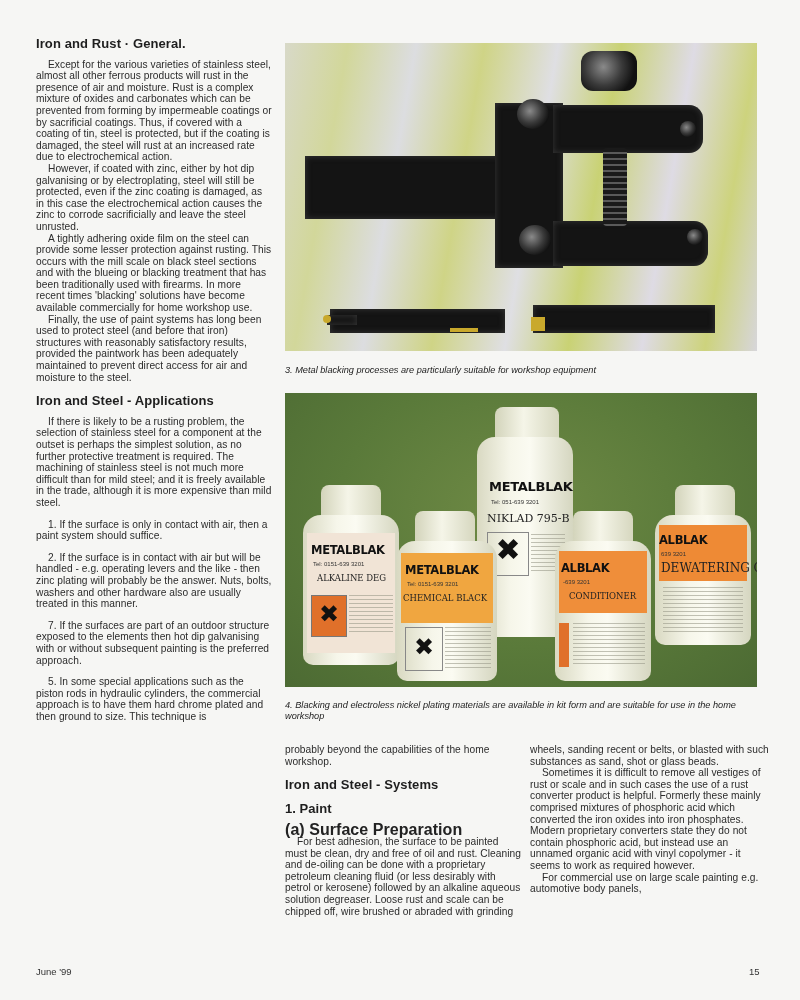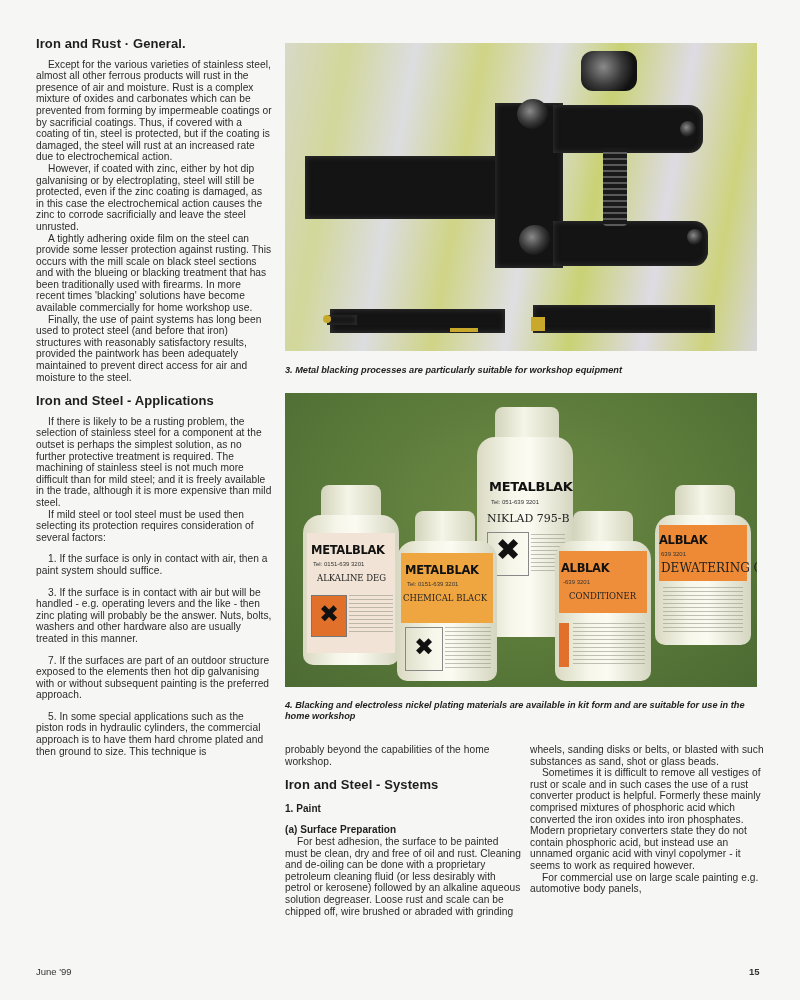--- a/index.html
+++ b/index.html
@@ -10,34 +10,34 @@
     color: #2b2b2b;
   }
   .col { position: absolute; font-size: 10.2px; line-height: 11.6px; letter-spacing: 0.05px; }
   .col p { margin: 0; text-indent: 12px; }
   .col p.noindent { text-indent: 0; }
   .col p.gap { margin-top: 10px; }
   h2.section {
     font-size: 13px; font-weight: bold; margin: 0 0 9px 0; color: #1e1e1e;
     letter-spacing: 0.1px;
   }
-  h3.sub { font-size: 10px; font-weight: bold; margin: 12px 0 10px 0; color: #1e1e1e; }
-  h4.minor { font-size: 10px; font-weight: bold; margin: 0; color: #222; }
+  h3.sub { font-size: 13px; font-weight: bold; margin: 12px 0 10px 0; color: #1e1e1e; }
+  h4.minor { font-size: 16px; font-weight: bold; margin: 0; color: #222; }
   #col1 { left: 36px; top: 38px; width: 236px; }
   #col2 { left: 285px; top: 744px; width: 236px; }
   #col3 { left: 530px; top: 744px; width: 240px; }
 
   .figure {
     position: absolute; overflow: hidden;
   }
   #photo1 { left: 285px; top: 43px; width: 472px; height: 308px; background: linear-gradient(100deg,#d8d9c8 0%,#d2d79a 12%,#dcdde0 25%,#cfd486 38%,#dfdfe3 52%,#c9d274 64%,#dedbe4 78%,#cdd37d 90%,#d7d6da 100%); }
   #photo2 { left: 285px; top: 393px; width: 472px; height: 294px; background: radial-gradient(ellipse at 50% 40%, #6f8a45 0%, #5a7a3a 55%, #4c6a33 100%); }
 
   .caption {
-    position: absolute; font-size: 9.2px; line-height: 11px; font-style: italic; font-weight: bold;
+    position: absolute; font-size: 9.2px; line-height: 11px; font-style: italic; font-weight: normal;
     color: #222;
   }
   #cap1 { left: 285px; top: 365px; width: 470px; }
   #cap2 { left: 285px; top: 700px; width: 470px; }
 
   
   .blk { position: absolute; background: #141414; box-shadow: inset 0 0 6px rgba(80,80,80,0.6); }
   .bolt { position: absolute; border-radius: 50%; background: radial-gradient(circle at 40% 40%, #8a8a8a 0%, #3a3a3a 45%, #111 75%); }
   .spring { position: absolute; background: repeating-linear-gradient(180deg, #1a1a1a 0 4px, #5a5a5a 4px 6px); border-radius: 4px; }
   .insert { position: absolute; background: #c9a92c; }
@@ -47,36 +47,35 @@
   .cap { position: absolute; border-radius: 8px 8px 4px 4px; background: linear-gradient(90deg,#d3d4bb 0%,#f5f5e8 45%,#d6d7bf 100%); }
   .label { position: absolute; overflow: hidden; }
   .brand { position: absolute; font-family: "DejaVu Sans", sans-serif; font-weight: bold; color: #111; letter-spacing: -0.3px; white-space: nowrap; }
   .tel { position: absolute; font-size: 6px; color: #333; white-space: nowrap; }
   .prod { position: absolute; font-family: "DejaVu Serif", serif; color: #222; white-space: nowrap; }
   .hazard { position: absolute; font-weight: bold; color: #111; text-align: center; }
   .hazbox { position: absolute; }
   .textlines { position: absolute; background: repeating-linear-gradient(180deg, #9a9a8a 0 1px, transparent 1px 4px); opacity: 0.6; }
 
   #footer-date { position: absolute; left: 36px; top: 966px; font-size: 9.5px; color: #333; }
-  #footer-page { position: absolute; left: 749px; top: 966px; font-size: 9.5px; font-weight: bold; color: #333; }
+  #footer-page { position: absolute; left: 749px; top: 966px; font-size: 9.5px; font-weight: normal; color: #333; }
 </style>
 </head>
 <body>
 
 <div id="col1" class="col">
   <h2 class="section">Iron and Rust · General.</h2>
   <p>Except for the various varieties of stainless steel, almost all other ferrous products will rust in the presence of air and moisture. Rust is a complex mixture of oxides and carbonates which can be prevented from forming by impermeable coatings or by sacrificial coatings. Thus, if covered with a coating of tin, steel is protected, but if the coating is damaged, the steel will rust at an increased rate due to electrochemical action.</p>
   <p>However, if coated with zinc, either by hot dip galvanising or by electroplating, steel will still be protected, even if the zinc coating is damaged, as in this case the electrochemical action causes the zinc to corrode sacrificially and leave the steel unrusted.</p>
   <p>A tightly adhering oxide film on the steel can provide some lesser protection against rusting. This occurs with the mill scale on black steel sections and with the blueing or blacking treatment that has been traditionally used with firearms. In more recent times 'blacking' solutions have become available commercially for home workshop use.</p>
   <p>Finally, the use of paint systems has long been used to protect steel (and before that iron) structures with reasonably satisfactory results, provided the paintwork has been adequately maintained to prevent direct access for air and moisture to the steel.</p>
   <h2 class="section" style="margin-top:12px">Iron and Steel - Applications</h2>
   <p>If there is likely to be a rusting problem, the selection of stainless steel for a component at the outset is perhaps the simplest solution, as no further protective treatment is required. The machining of stainless steel is not much more difficult than for mild steel; and it is freely available in the trade, although it is more expensive than mild steel.</p>
-  <p>If mild steel or tool steel must be used then selecting its protection requires consideration of several factors:</p>
   <p class="gap">1. If the surface is only in contact with air, then a paint system should suffice.</p>
-  <p class="gap">3. If the surface is in contact with air but will be handled - e.g. operating levers and the like - then zinc plating will probably be the answer. Nuts, bolts, washers and other hardware also are usually treated in this manner.</p>
+  <p class="gap">2. If the surface is in contact with air but will be handled - e.g. operating levers and the like - then zinc plating will probably be the answer. Nuts, bolts, washers and other hardware also are usually treated in this manner.</p>
   <p class="gap">7. If the surfaces are part of an outdoor structure exposed to the elements then hot dip galvanising with or without subsequent painting is the preferred approach.</p>
   <p class="gap">5. In some special applications such as the piston rods in hydraulic cylinders, the commercial approach is to have them hard chrome plated and then ground to size. This technique is</p>
 </div>
 
 <div id="photo1" class="figure">
   <div class="blk" style="left:20px;top:113px;width:200px;height:63px;"></div>
   <div class="blk" style="left:210px;top:60px;width:68px;height:165px;"></div>
   <div class="blk" style="left:268px;top:62px;width:150px;height:48px;border-radius:0 14px 14px 0;"></div>
   <div class="blk" style="left:268px;top:178px;width:155px;height:45px;border-radius:0 14px 14px 0;"></div>
   <div class="spring" style="left:318px;top:105px;width:24px;height:78px;"></div>
@@ -154,19 +153,19 @@
 
 <div id="col2" class="col">
   <p class="noindent">probably beyond the capabilities of the home workshop.</p>
   <h2 class="section" style="margin-top:12px;margin-bottom:0">Iron and Steel - Systems</h2>
   <h3 class="sub">1. Paint</h3>
   <h4 class="minor">(a) Surface Preparation</h4>
   <p>For best adhesion, the surface to be painted must be clean, dry and free of oil and rust. Cleaning and de-oiling can be done with a proprietary petroleum cleaning fluid (or less desirably with petrol or kerosene) followed by an alkaline aqueous solution degreaser. Loose rust and scale can be chipped off, wire brushed or abraded with grinding</p>
 </div>
 
 <div id="col3" class="col">
-  <p class="noindent">wheels, sanding disks or belts, or blasted with such substances as sand, shot or glass beads.</p>
+  <p class="noindent">wheels, sanding recent or belts, or blasted with such substances as sand, shot or glass beads.</p>
   <p>Sometimes it is difficult to remove all vestiges of rust or scale and in such cases the use of a rust converter product is helpful. Formerly these mainly comprised mixtures of phosphoric acid which converted the iron oxides into iron phosphates. Modern proprietary converters state they do not contain phosphoric acid, but instead use an unnamed organic acid with vinyl copolymer - it seems to work as required however.</p>
   <p>For commercial use on large scale painting e.g. automotive body panels,</p>
 </div>
 
 <div id="footer-date">June '99</div>
 <div id="footer-page">15</div>
 
 </body></html>

